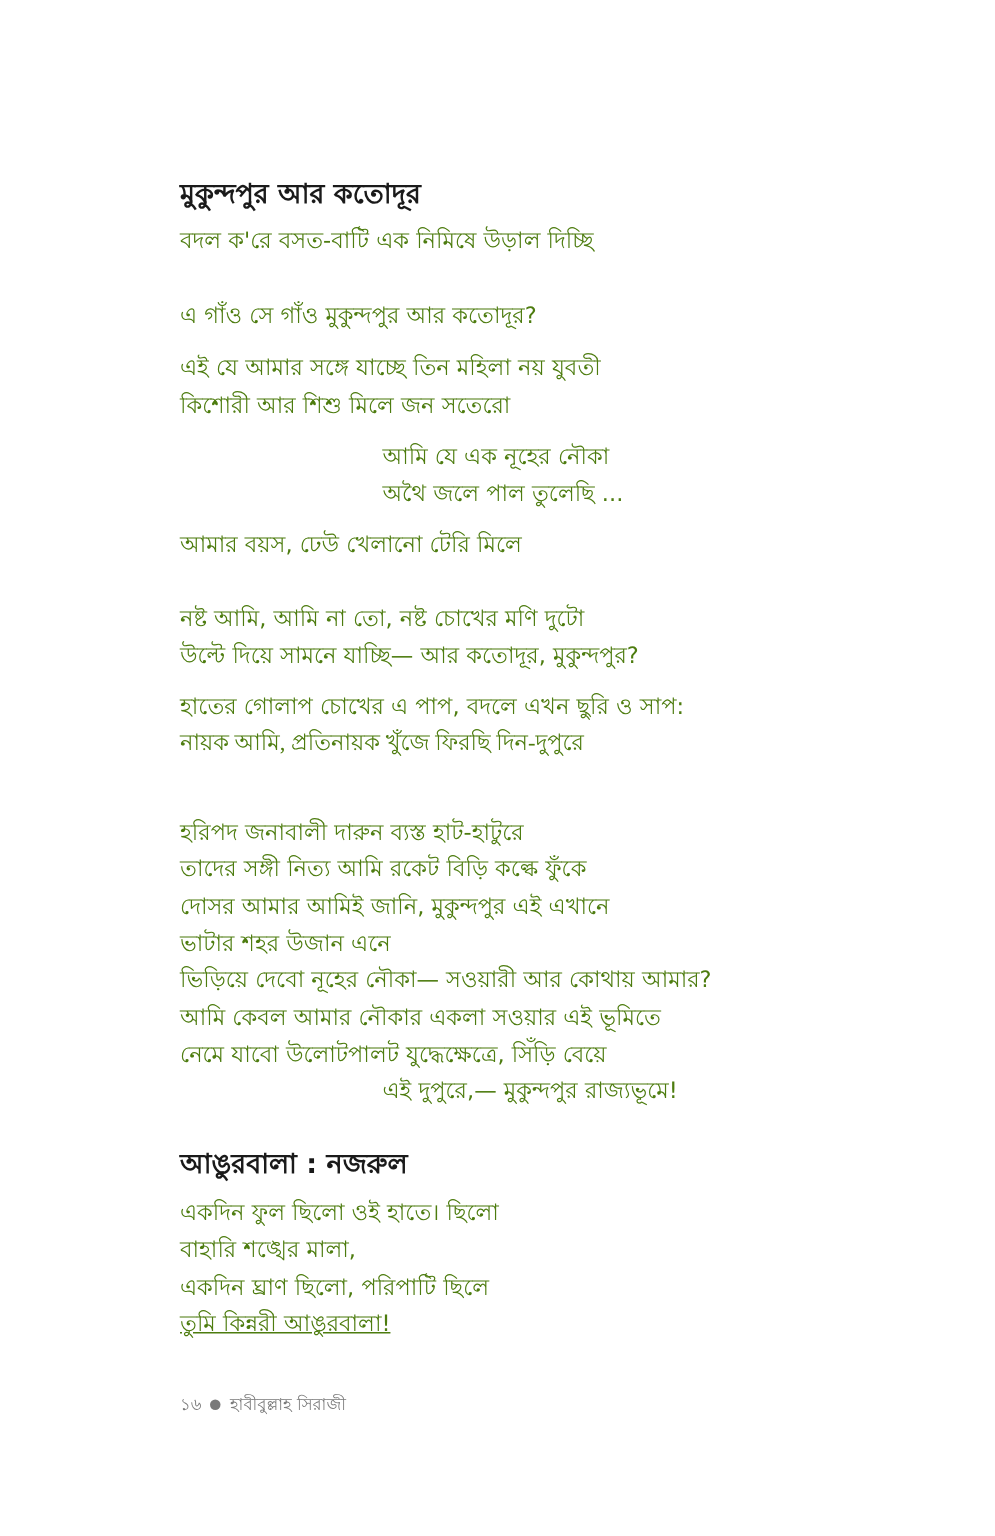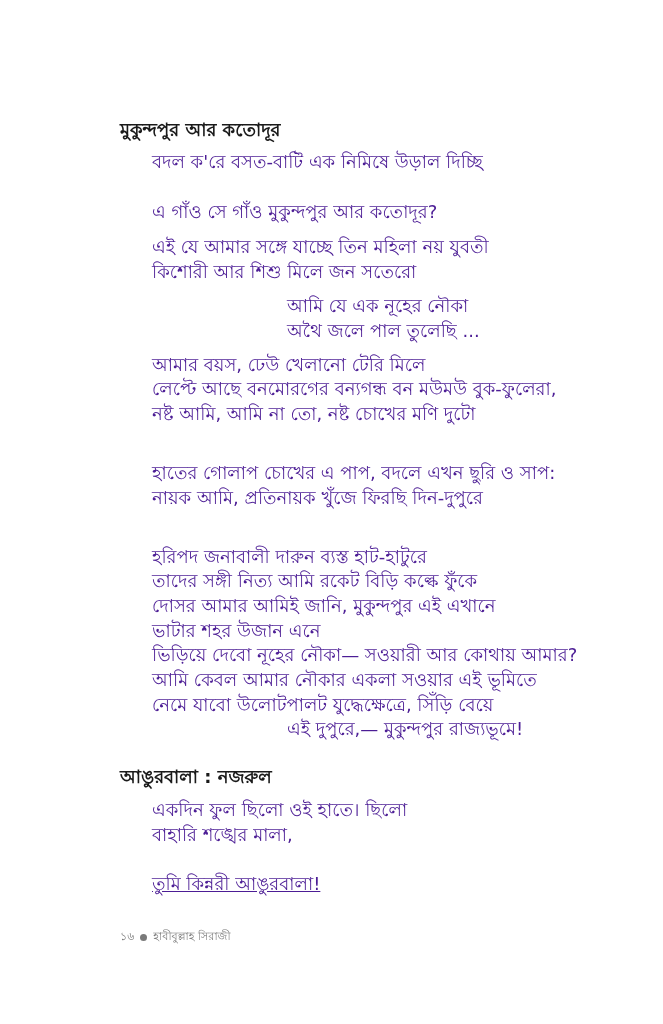--- a/index.html
+++ b/index.html
@@ -26,25 +26,24 @@
       position: absolute;
       left: 108px;
       font-size: 18px;
       font-weight: bold;
       color: #1a1a1a;
       white-space: nowrap;
       line-height: 1;
     }
     .line {
       position: absolute;
-      font-size: 18px;
+      font-size: 15px;
       line-height: 1;
       white-space: nowrap;
-      color: #4c1d95;
-      margin-left: 32px;
+      color: #4d7c0f;
     }
     .left { left: 108px; }
     .indent { left: 243px; }
     .footer {
       position: absolute;
       left: 108px;
       top: 931px;
       font-size: 11px;
       color: #7a7a7a;
       white-space: nowrap;
@@ -70,38 +69,39 @@
   <div class="line left" style="top:153px;">বদল ক'রে বসত-বাটি এক নিমিষে উড়াল দিচ্ছি</div>
   <div class="line left" style="top:203px;text-align:right;">এ গাঁও সে গাঁও মুকুন্দপুর আর কতোদূর?</div>
 
   <div class="line left" style="top:238px;">এই যে আমার সঙ্গে যাচ্ছে তিন মহিলা নয় যুবতী</div>
   <div class="line left" style="top:263px;">কিশোরী আর শিশু মিলে জন সতেরো</div>
 
   <div class="line indent" style="top:297px;">আমি যে এক নূহের নৌকা</div>
   <div class="line indent" style="top:322px;">অথৈ জলে পাল তুলেছি ...</div>
 
   <div class="line left" style="top:356px;">আমার বয়স, ঢেউ খেলানো টেরি মিলে</div>
-  <div class="line left" style="top:380px;">লেপ্টে আছে বনমোরগের বন্যগন্ধ বন মউমউ বুক-ফুলেরা,</div>
   <div class="line left" style="top:405px;">নষ্ট আমি, আমি না তো, নষ্ট চোখের মণি দুটো</div>
+  <div class="line left" style="top:430px;">উল্টে দিয়ে সামনে যাচ্ছি— আর কতোদূর, মুকুন্দপুর?</div>
 
   <div class="line left" style="top:464px;">হাতের গোলাপ চোখের এ পাপ, বদলে এখন ছুরি ও সাপ:</div>
-  <div class="line left" style="top:489px;">নায়ক আমি, প্রতিনায়ক খুঁজে ফিরছি দিন-দুপুরে</div>
+  <div class="line left" style="top:489px;font-family:Liberation Serif, serif;">নায়ক আমি, প্রতিনায়ক খুঁজে ফিরছি দিন-দুপুরে</div>
 
   <div class="line left" style="top:548px;text-align:center;">হরিপদ জনাবালী দারুন ব্যস্ত হাট-হাটুরে</div>
   <div class="line left" style="top:572px;">তাদের সঙ্গী নিত্য আমি রকেট বিড়ি কল্কে ফুঁকে</div>
   <div class="line left" style="top:597px;">দোসর আমার আমিই জানি, মুকুন্দপুর এই এখানে</div>
   <div class="line left" style="top:622px;">ভাটার শহর উজান এনে</div>
   <div class="line left" style="top:646px;">ভিড়িয়ে দেবো নূহের নৌকা— সওয়ারী আর কোথায় আমার?</div>
   <div class="line left" style="top:671px;">আমি কেবল আমার নৌকার একলা সওয়ার এই ভূমিতে</div>
   <div class="line left" style="top:696px;">নেমে যাবো উলোটপালট যুদ্ধেক্ষেত্রে, সিঁড়ি বেয়ে</div>
   <div class="line indent" style="top:720px;">এই দুপুরে,— মুকুন্দপুর রাজ্যভূমে!</div>
 
   <div class="title" style="top:768px;">আঙুরবালা : নজরুল</div>
 
   <div class="line left" style="top:801px;">একদিন ফুল ছিলো ওই হাতে। ছিলো</div>
   <div class="line left" style="top:826px;">বাহারি শঙ্খের মালা,</div>
+  <div class="line left" style="top:851px;">একদিন ঘ্রাণ ছিলো, পরিপাটি ছিলে</div>
   <div class="line left" style="top:875px;text-decoration:underline;">তুমি কিন্নরী আঙুরবালা!</div>
 
   <div class="footer">
     <span>১৬</span><span class="bullet"></span><span>হাবীবুল্লাহ সিরাজী</span>
   </div>
 
 </div>
 
 </body></html>

